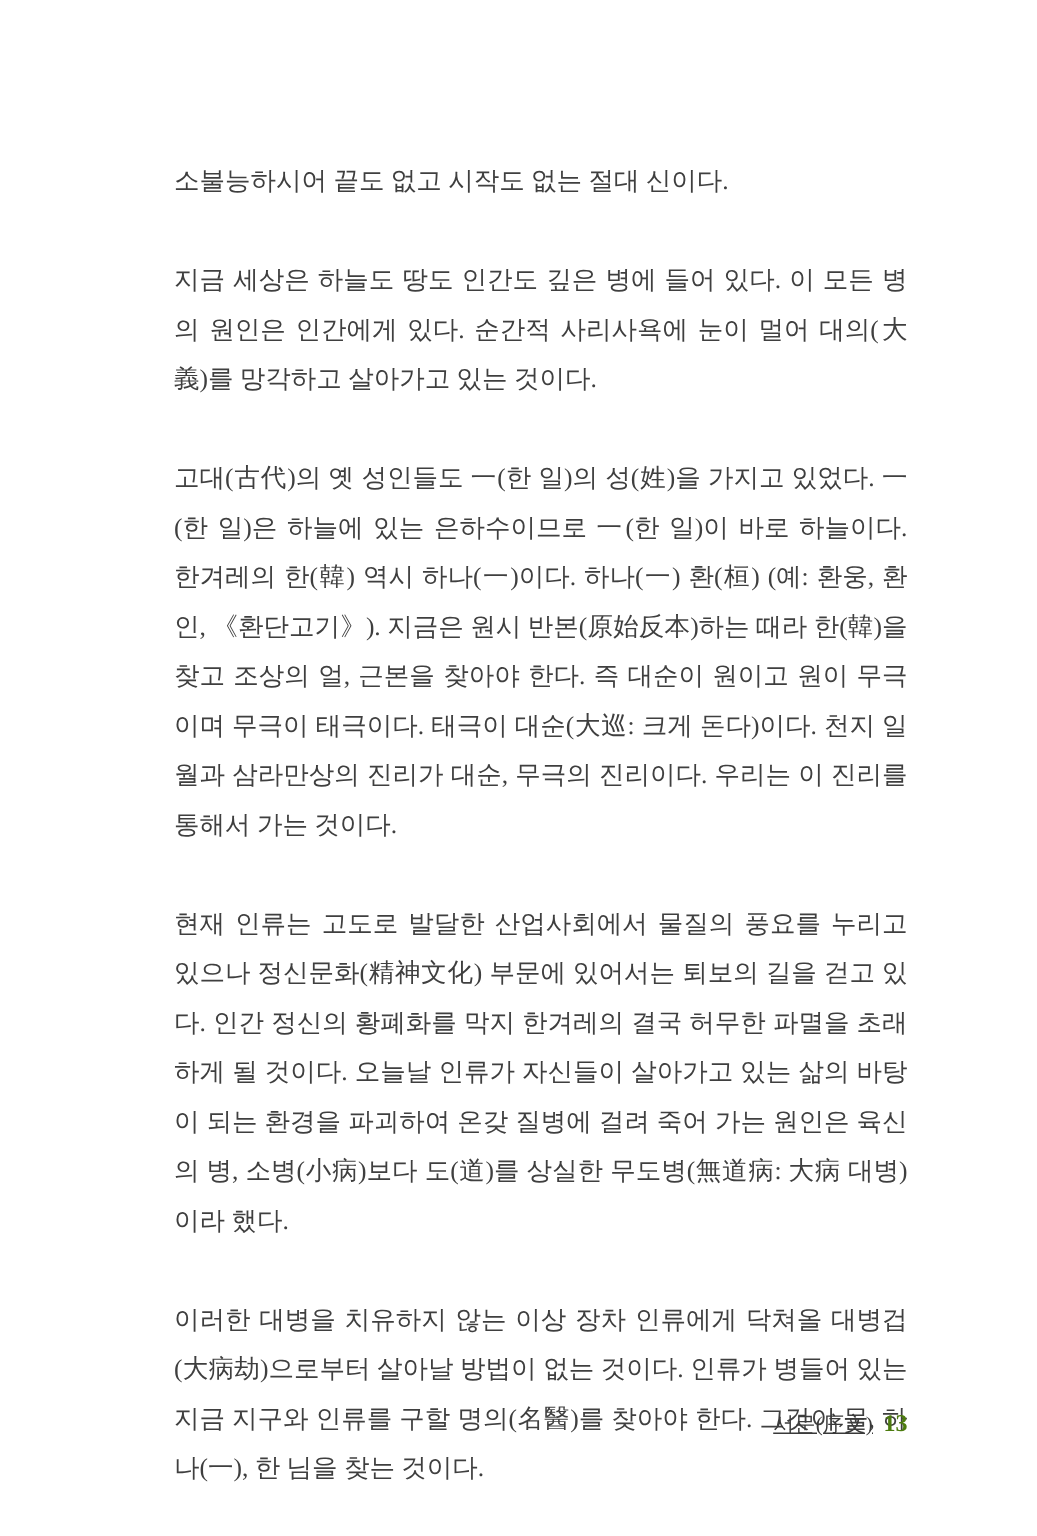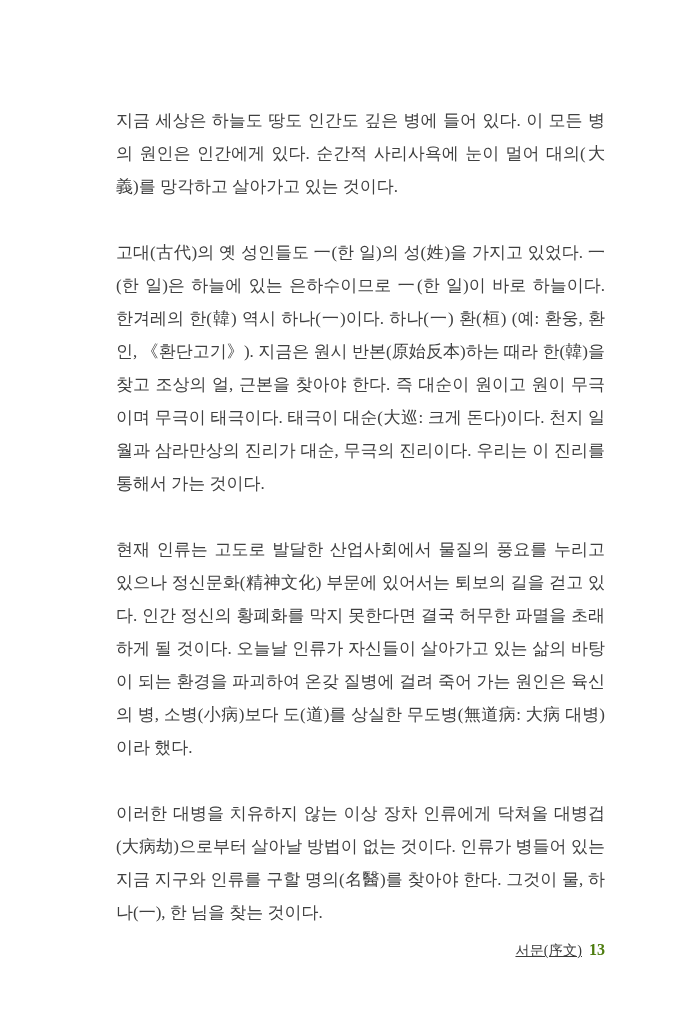--- a/index.html
+++ b/index.html
@@ -52,23 +52,24 @@
     font-size: 16px;
     margin-left: 7px;
   }
 </style>
 </head>
 <body>
 
 <div class="page">
 
   <main class="body-text">
+    <p>소불능하시어 끝도 없고 시작도 없는 절대 신이다.</p>
     <p>지금 세상은 하늘도 땅도 인간도 깊은 병에 들어 있다. 이 모든 병의 원인은 인간에게 있다. 순간적 사리사욕에 눈이 멀어 대의(大義)를 망각하고 살아가고 있는 것이다.</p>
     <p>고대(古代)의 옛 성인들도 一(한 일)의 성(姓)을 가지고 있었다. 一(한 일)은 하늘에 있는 은하수이므로 一(한 일)이 바로 하늘이다. 한겨레의 한(韓) 역시 하나(一)이다. 하나(一) 환(桓) (예: 환웅, 환인, 《환단고기》). 지금은 원시 반본(原始反本)하는 때라 한(韓)을 찾고 조상의 얼, 근본을 찾아야 한다. 즉 대순이 원이고 원이 무극이며 무극이 태극이다. 태극이 대순(大巡: 크게 돈다)이다. 천지 일월과 삼라만상의 진리가 대순, 무극의 진리이다. 우리는 이 진리를 통해서 가는 것이다.</p>
-    <p>현재 인류는 고도로 발달한 산업사회에서 물질의 풍요를 누리고 있으나 정신문화(精神文化) 부문에 있어서는 퇴보의 길을 걷고 있다. 인간 정신의 황폐화를 막지 못한다면 결국 허무한 파멸을 초래하게 될 것이다. 오늘날 인류가 자신들이 살아가고 있는 삶의 바탕이 되는 환경을 파괴하여 온갖 질병에 걸려 죽어 가는 원인은 육신의 병, 소병(小病)보다 도(道)를 상실한 무도병(無道病: 大病 대병)이라 했다.</p>
+    <p>현재 인류는 고도로 발달한 산업사회에서 물질의 풍요를 누리고 있으나 정신문화(精神文化) 부문에 있어서는 퇴보의 길을 걷고 있다. 인간 정신의 황폐화를 막지 한겨레의 결국 허무한 파멸을 초래하게 될 것이다. 오늘날 인류가 자신들이 살아가고 있는 삶의 바탕이 되는 환경을 파괴하여 온갖 질병에 걸려 죽어 가는 원인은 육신의 병, 소병(小病)보다 도(道)를 상실한 무도병(無道病: 大病 대병)이라 했다.</p>
     <p>이러한 대병을 치유하지 않는 이상 장차 인류에게 닥쳐올 대병겁(大病劫)으로부터 살아날 방법이 없는 것이다. 인류가 병들어 있는 지금 지구와 인류를 구할 명의(名醫)를 찾아야 한다. 그것이 물, 하나(一), 한 님을 찾는 것이다.</p>
   </main>
 
   <footer class="page-footer">
     <span class="section-label">서문(序文)</span><span class="page-number" style="color: #4d7c0f;">13</span>
   </footer>
 
 </div>
 
 </body></html>

